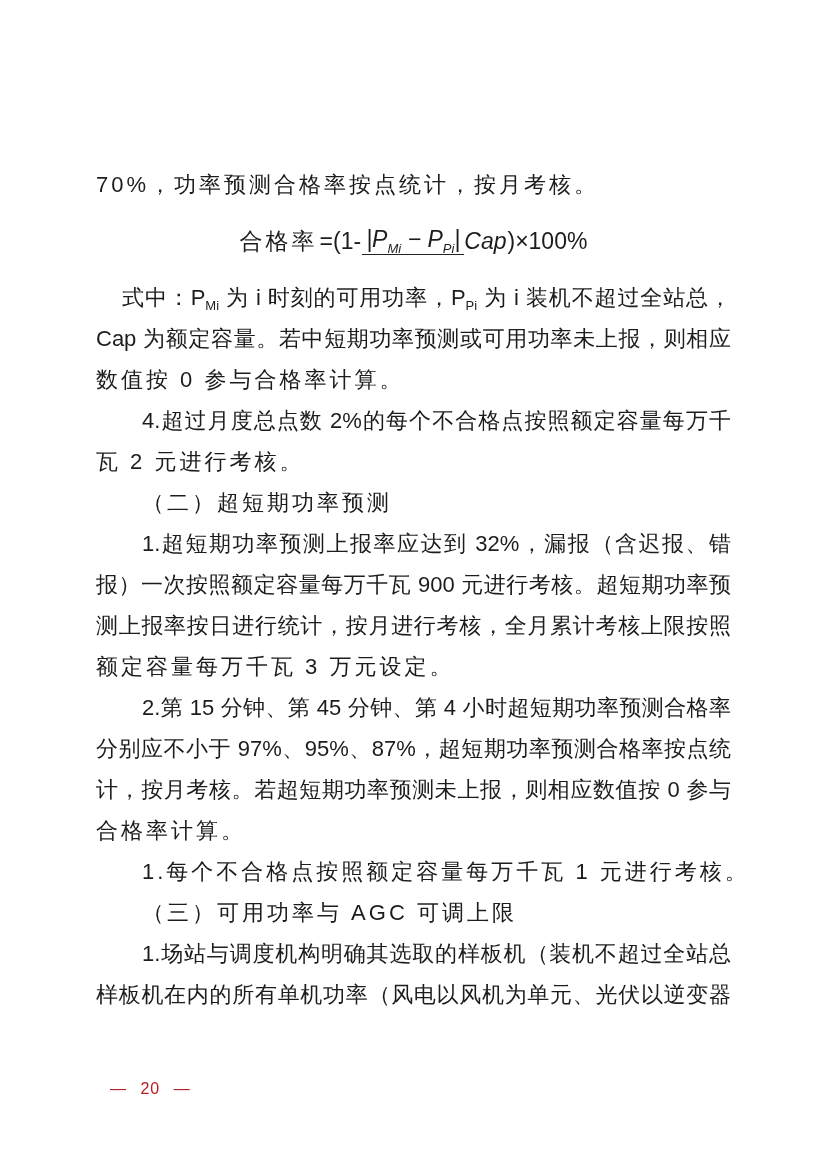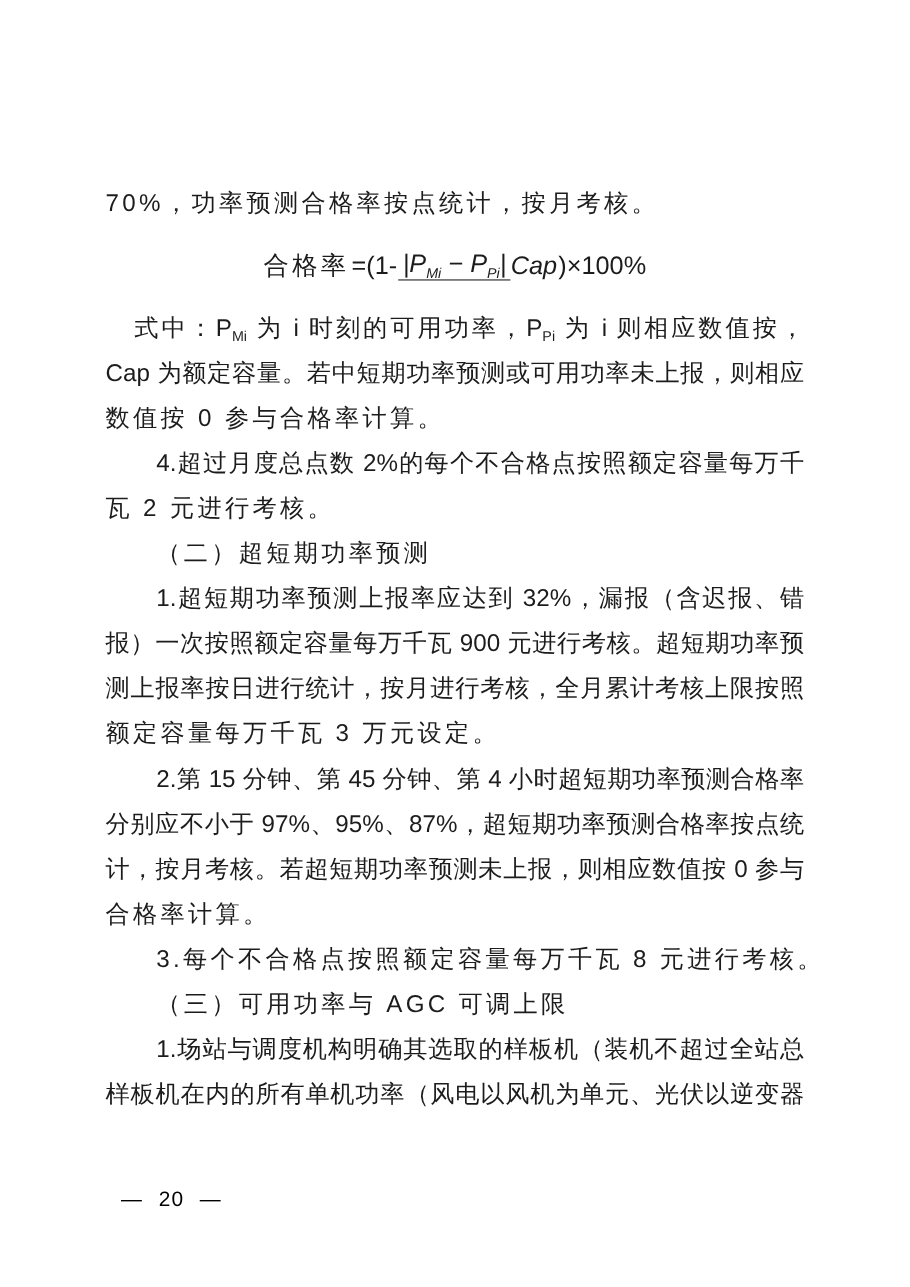--- a/index.html
+++ b/index.html
@@ -75,24 +75,24 @@
   .frac .num sub.ss { font-style: italic; }
   .frac .den {
     font-style: italic;
     padding-top: 2px;
     line-height: 1.1;
   }
   .footer {
     position: absolute;
     left: 110px;
     top: 1048px;
-    font-size: 19px;
+    font-size: 16px;
     letter-spacing: 1px;
     word-spacing: 8px;
-    color: #000000;
+    color: #b91c1c;
   }
 </style>
 </head>
 <body>
 
 <div class="page">
   <div class="content">
 
     <div class="tline">70%，功率预测合格率按点统计，按月考核。</div>
 
@@ -101,36 +101,36 @@
         <span class="cjk">合格率</span>
         <span>=(1-</span>
         <span class="frac">
           <span class="num"><span>|</span><span>P</span><sub class="ss">Mi</sub><span> − </span><span>P</span><sub class="ss">Pi</sub><span>|</span></span>
           <span class="den">Cap</span>
         </span>
         <span>)×100%</span>
       </span>
     </div>
 
-    <div class="tline just indent-sm"><span>式中：P</span><sub class="ss">Mi</sub><span> 为 i 时刻的可用功率，P</span><sub class="ss">Pi</sub><span> 为 i 则相应数值按，</span></div>
+    <div class="tline just indent-sm"><span>式中：P</span><sub class="ss">Mi</sub><span> 为 i 时刻的可用功率，P</span><sub class="ss">Pi</sub><span> 为 i 装机不超过全站总，</span></div>
 
     <div class="tline just">Cap 为额定容量。若中短期功率预测或可用功率未上报，则相应</div>
     <div class="tline">数值按 0 参与合格率计算。</div>
     <div class="tline just indent">4.超过月度总点数 2%的每个不合格点按照额定容量每万千</div>
     <div class="tline">瓦 2 元进行考核。</div>
     <div class="tline indent">（二）超短期功率预测</div>
     <div class="tline just indent">1.超短期功率预测上报率应达到 32%，漏报（含迟报、错</div>
     <div class="tline just">报）一次按照额定容量每万千瓦 900 元进行考核。超短期功率预</div>
     <div class="tline just">测上报率按日进行统计，按月进行考核，全月累计考核上限按照</div>
     <div class="tline">额定容量每万千瓦 3 万元设定。</div>
     <div class="tline just indent">2.第 15 分钟、第 45 分钟、第 4 小时超短期功率预测合格率</div>
     <div class="tline just">分别应不小于 97%、95%、87%，超短期功率预测合格率按点统</div>
     <div class="tline just">计，按月考核。若超短期功率预测未上报，则相应数值按 0 参与</div>
     <div class="tline">合格率计算。</div>
-    <div class="tline indent">3.每个不合格点按照额定容量每万千瓦 8 元进行考核。</div>
+    <div class="tline indent">1.每个不合格点按照额定容量每万千瓦 1 元进行考核。</div>
     <div class="tline indent">（三）可用功率与 AGC 可调上限</div>
     <div class="tline just indent">1.场站与调度机构明确其选取的样板机（装机不超过全站总</div>
     <div class="tline just">样板机在内的所有单机功率（风电以风机为单元、光伏以逆变器</div>
 
   </div>
 
   <div class="footer">— 20 —</div>
 </div>
 
 </body></html>

